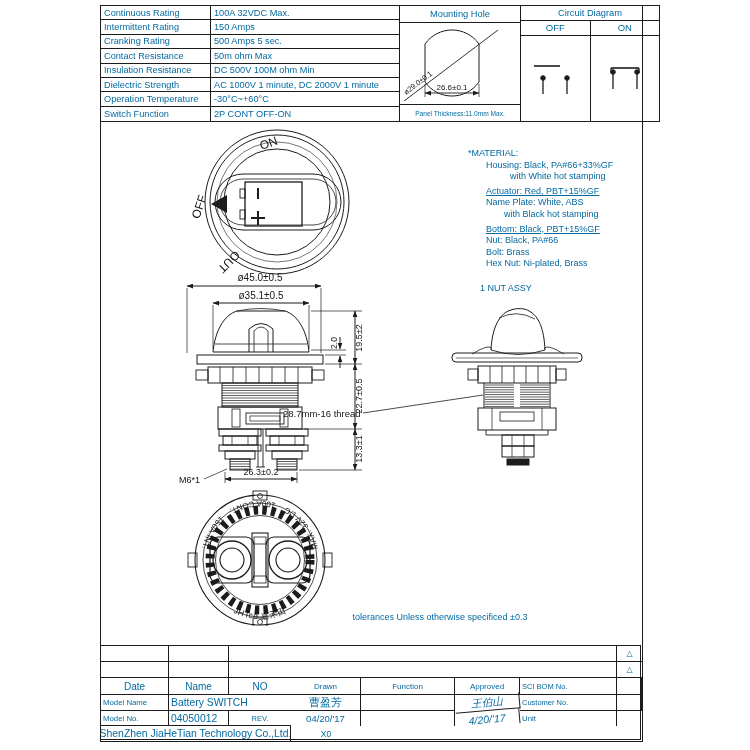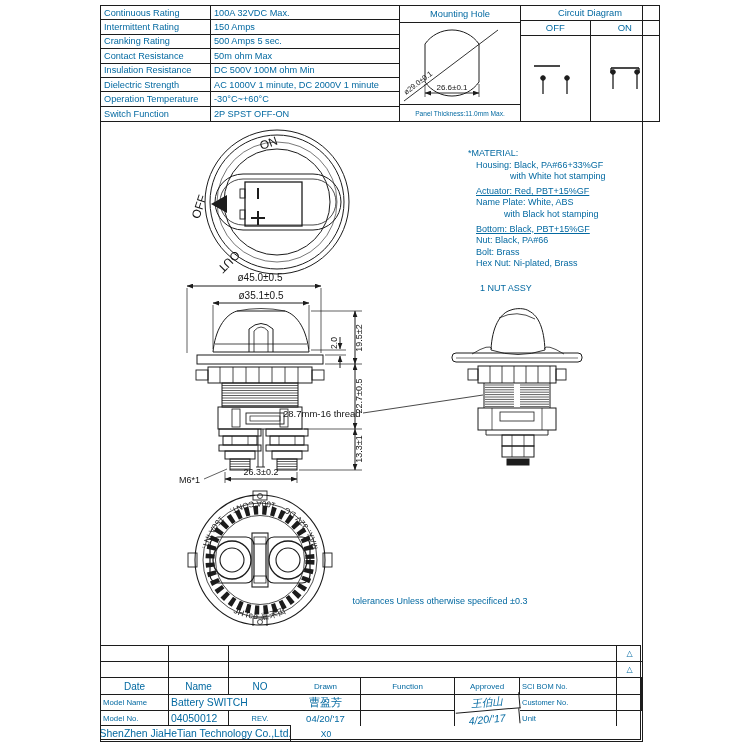--- a/index.html
+++ b/index.html
@@ -31,28 +31,28 @@
             justify-content:center;font-size:9.3px;}
   #circ .sub{height:17px;border-bottom:1px solid #1c1c1c;display:flex;}
   #circ .sub div{flex:1;display:flex;align-items:center;justify-content:center;font-size:9.5px;}
   #circ .sub div:first-child{border-right:1px solid #1c1c1c;}
   #circ .body{flex:1;display:flex;}
   #circ .body .half{flex:1;}
   #circ .body .half:first-child{border-right:1px solid #1c1c1c;}
 
   
   #materials{left:468px;top:148px;width:174px;font-size:9px;line-height:11.6px;}
-  .mline{margin-left:8px;white-space:nowrap;}
+  .mline{margin-left:18px;white-space:nowrap;}
   .mline.ind2{margin-left:42px;}
   .mline.ind3{margin-left:36px;}
   .mline.gap{margin-top:3px;text-decoration:underline;}
   #nutnote{margin-top:13px;margin-left:12px;}
 
   
-  #tol{left:240px;top:596px;width:400px;text-align:center;font-size:9px;}
+  #tol{left:240px;top:612px;width:400px;text-align:center;font-size:9px;}
 
   
   #tblock{left:100px;top:645px;width:541px;height:95px;border:1.2px solid #1c1c1c;
           display:grid;grid-template-columns:68px 60px 62px 70px 94px 65px 97px 25px;
           grid-template-rows:16px 16px 17px 16px 15px 15px;}
   .tc{border-right:1px solid #1c1c1c;border-bottom:1px solid #1c1c1c;display:flex;
       align-items:center;justify-content:center;font-size:8px;white-space:nowrap;overflow:hidden;}
   .tc.lr{border-right:none;}
   .tc.lb{border-bottom:none;}
   .tc.left{justify-content:flex-start;padding-left:2px;}
@@ -82,21 +82,21 @@
     <div class="sc val">500 Amps 5 sec.</div>
     <div class="sc">Contact Resistance</div>
     <div class="sc val">50m ohm Max</div>
     <div class="sc">Insulation Resistance</div>
     <div class="sc val">DC 500V 100M ohm Min</div>
     <div class="sc">Dielectric Strength</div>
     <div class="sc val">AC 1000V 1 minute, DC 2000V 1 minute</div>
     <div class="sc">Operation Temperature</div>
     <div class="sc val">-30°C~+60°C</div>
     <div class="sc last">Switch Function</div>
-    <div class="sc val last">2P SPST OFF-ON</div>
+    <div class="sc val last">2P CONT OFF-ON</div>
   </div>
 
   <div id="mount" class="abs">
     <div class="hd">Mounting Hole</div>
     <svg width="104" height="81" viewBox="0 0 104 81">
       <g stroke="#1c1c1c" fill="none" stroke-width="1">
         <path d="M25,21 A33 33 0 0 1 79,21 L79,59 A33 33 0 0 1 25,59 Z"></path>
         <line x1="4" y1="78" x2="98" y2="7" stroke-width="0.9"></line>
         <line x1="25" y1="61" x2="25" y2="74" stroke-width="0.7"></line>
         <line x1="79" y1="61" x2="79" y2="74" stroke-width="0.7"></line>

